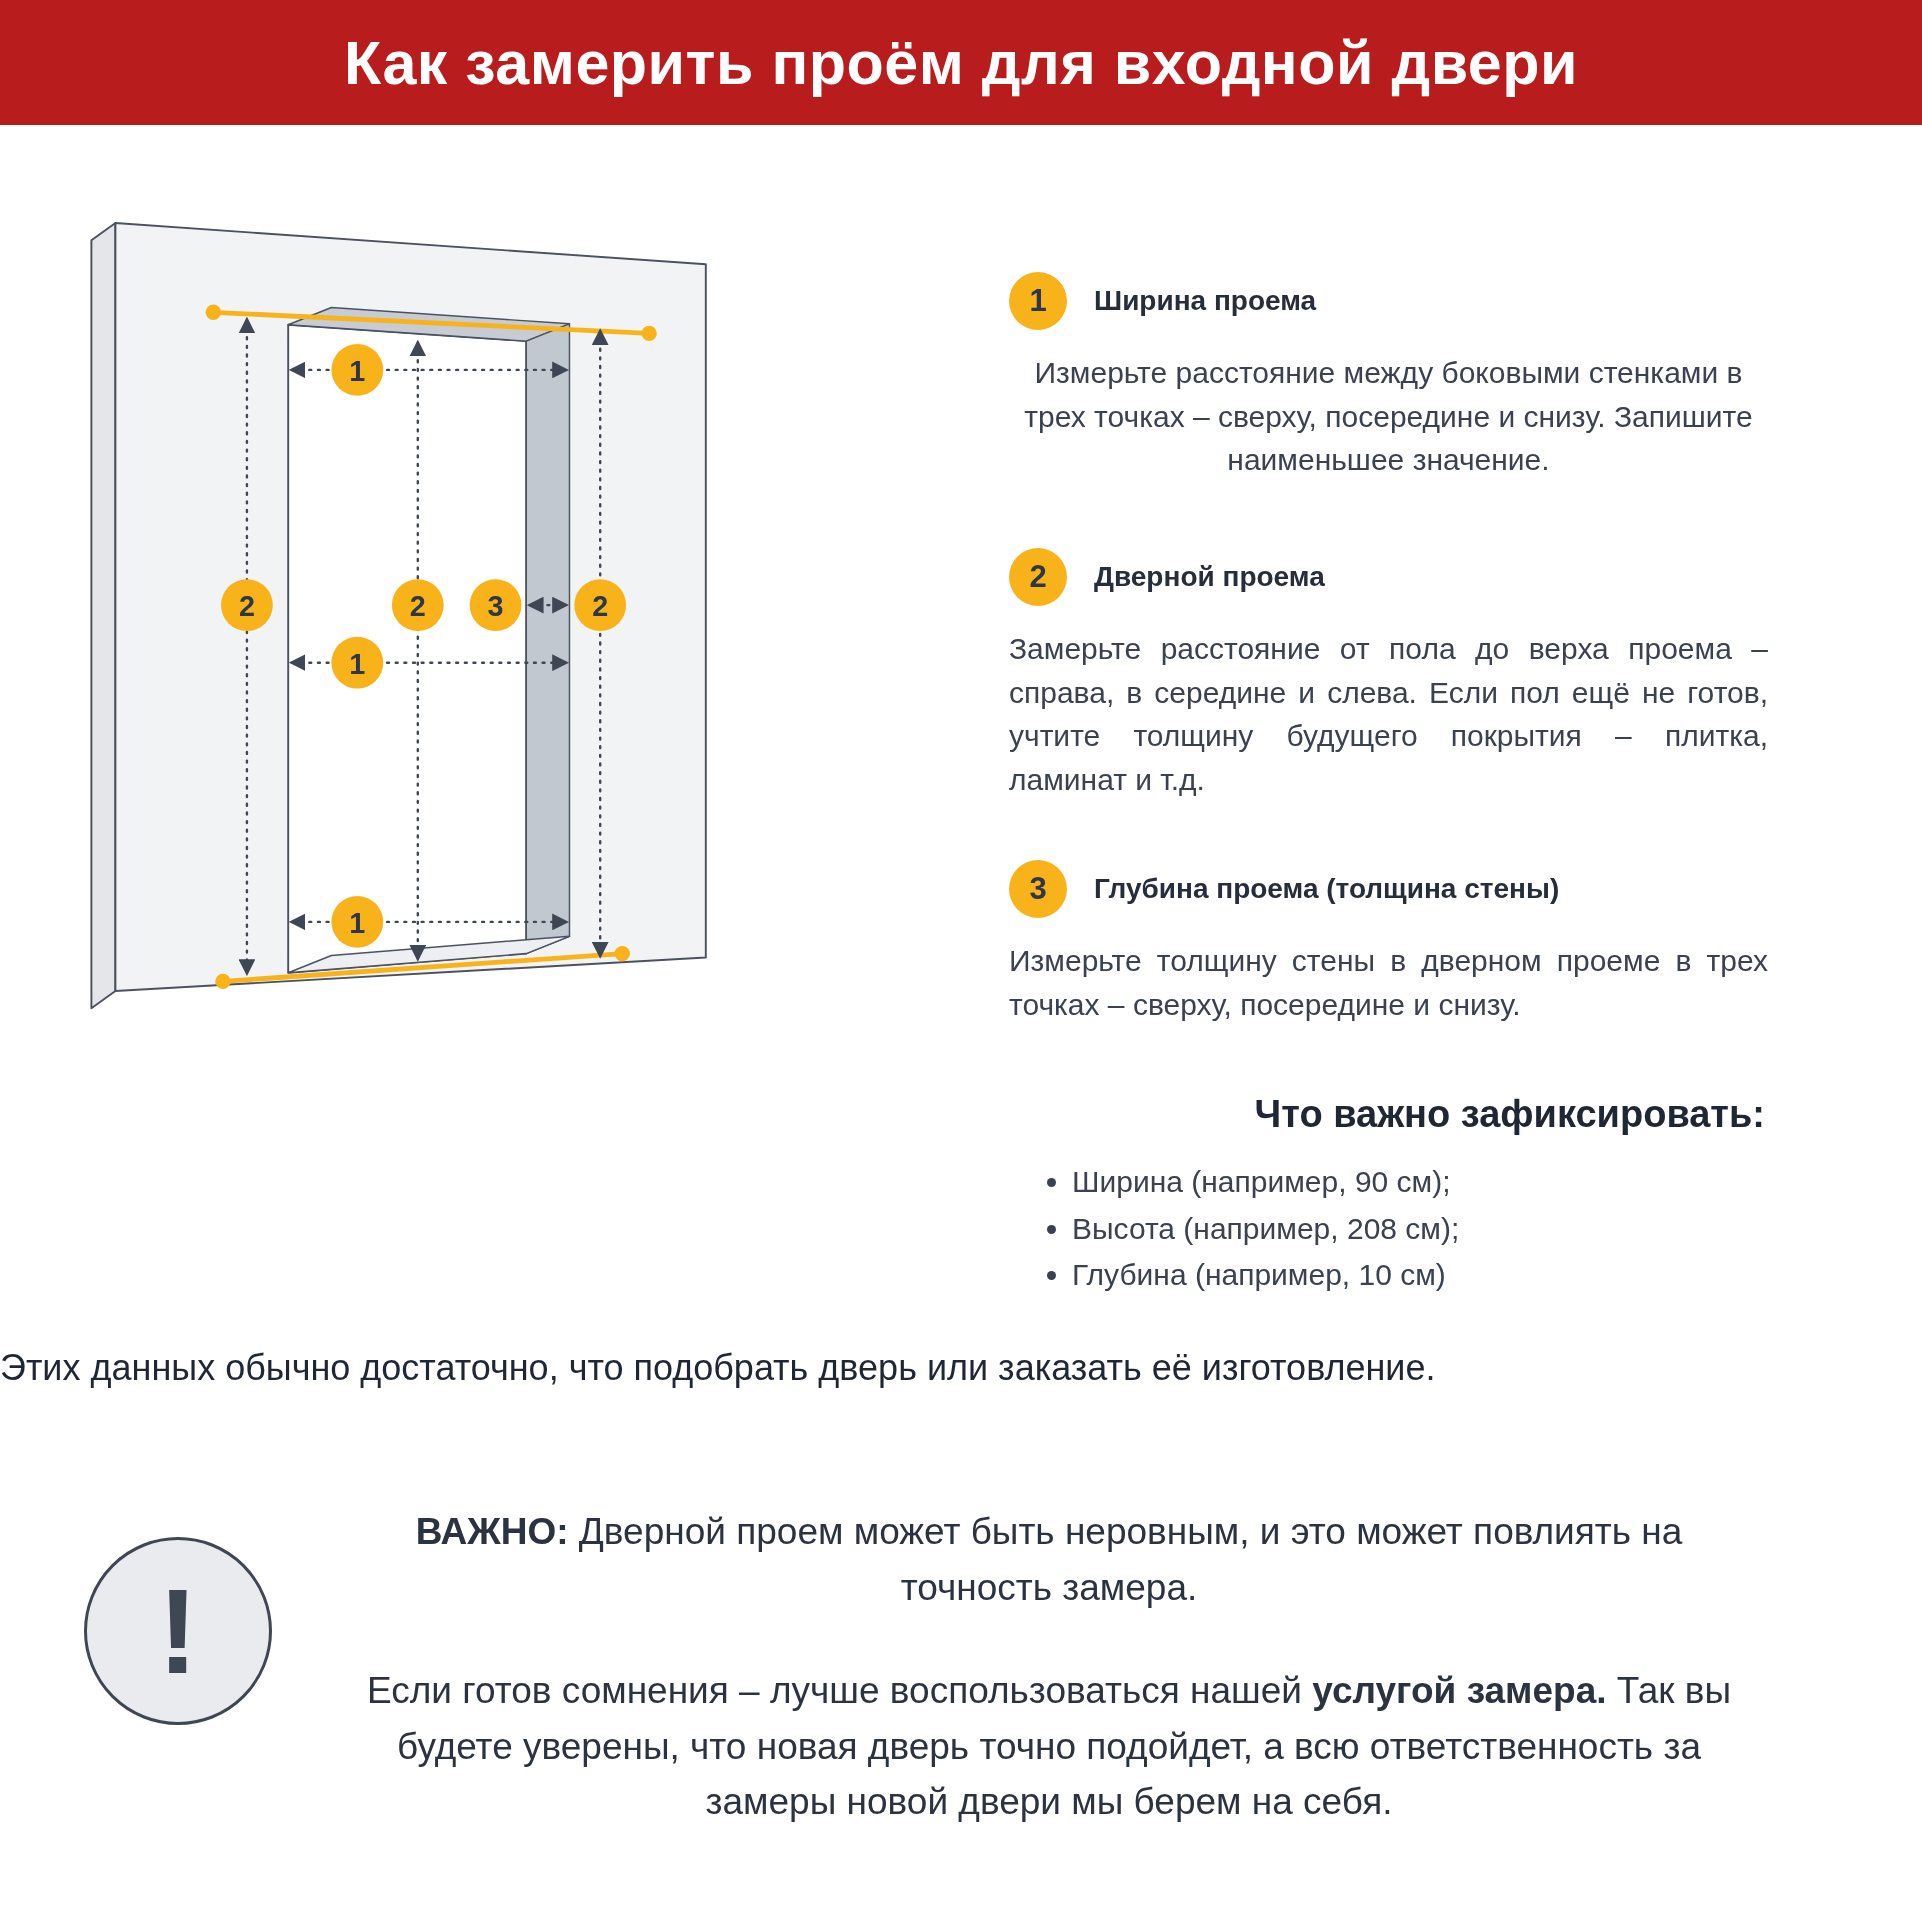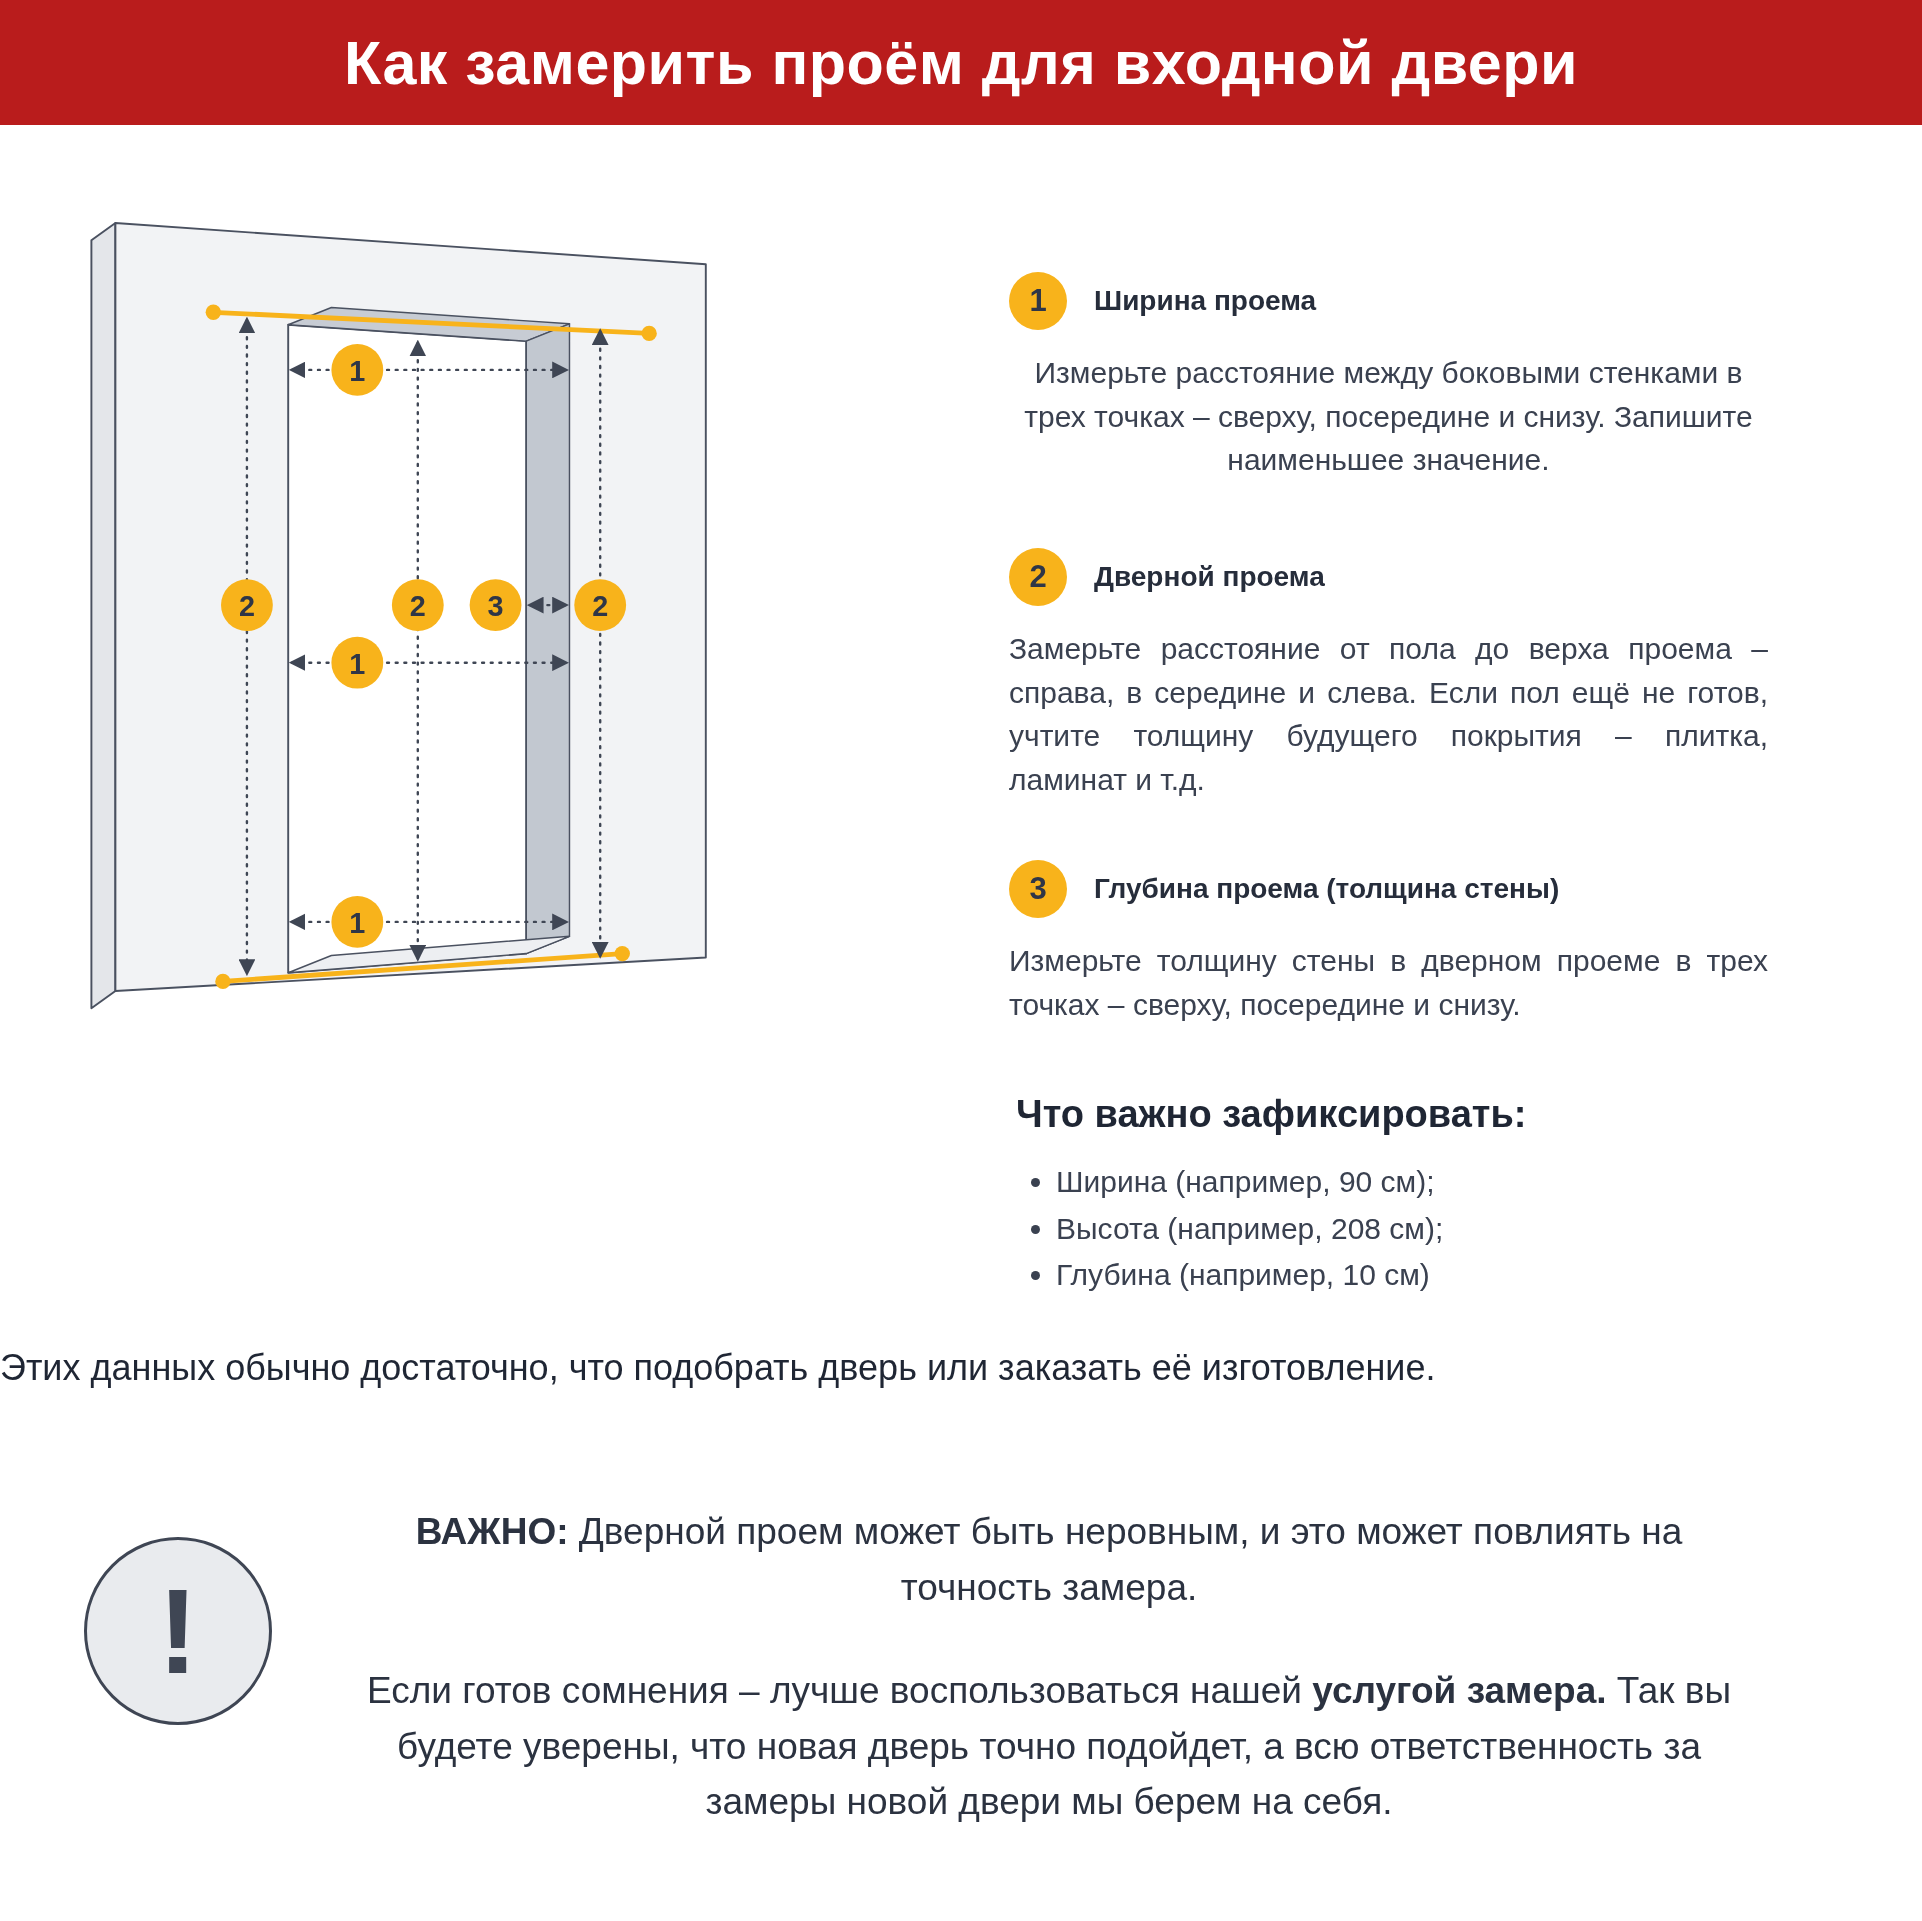--- a/index.html
+++ b/index.html
@@ -103,23 +103,24 @@
     position: absolute;
     left: 1016px;
     top: 1093px;
     width: 749px;
   }
   .checklist h3 {
     margin: 0 0 23px 0;
     font-size: 38px;
     font-weight: bold;
     color: #1f2634;
+    text-align: right;
   }
   .checklist ul {
-    margin: 0;
+    margin: 16px;
     padding-left: 40px;
     font-size: 30px;
     line-height: 1.55;
     color: #3a4150;
   }
 
   
   .summary {
     position: absolute;
     top: 1347px;

